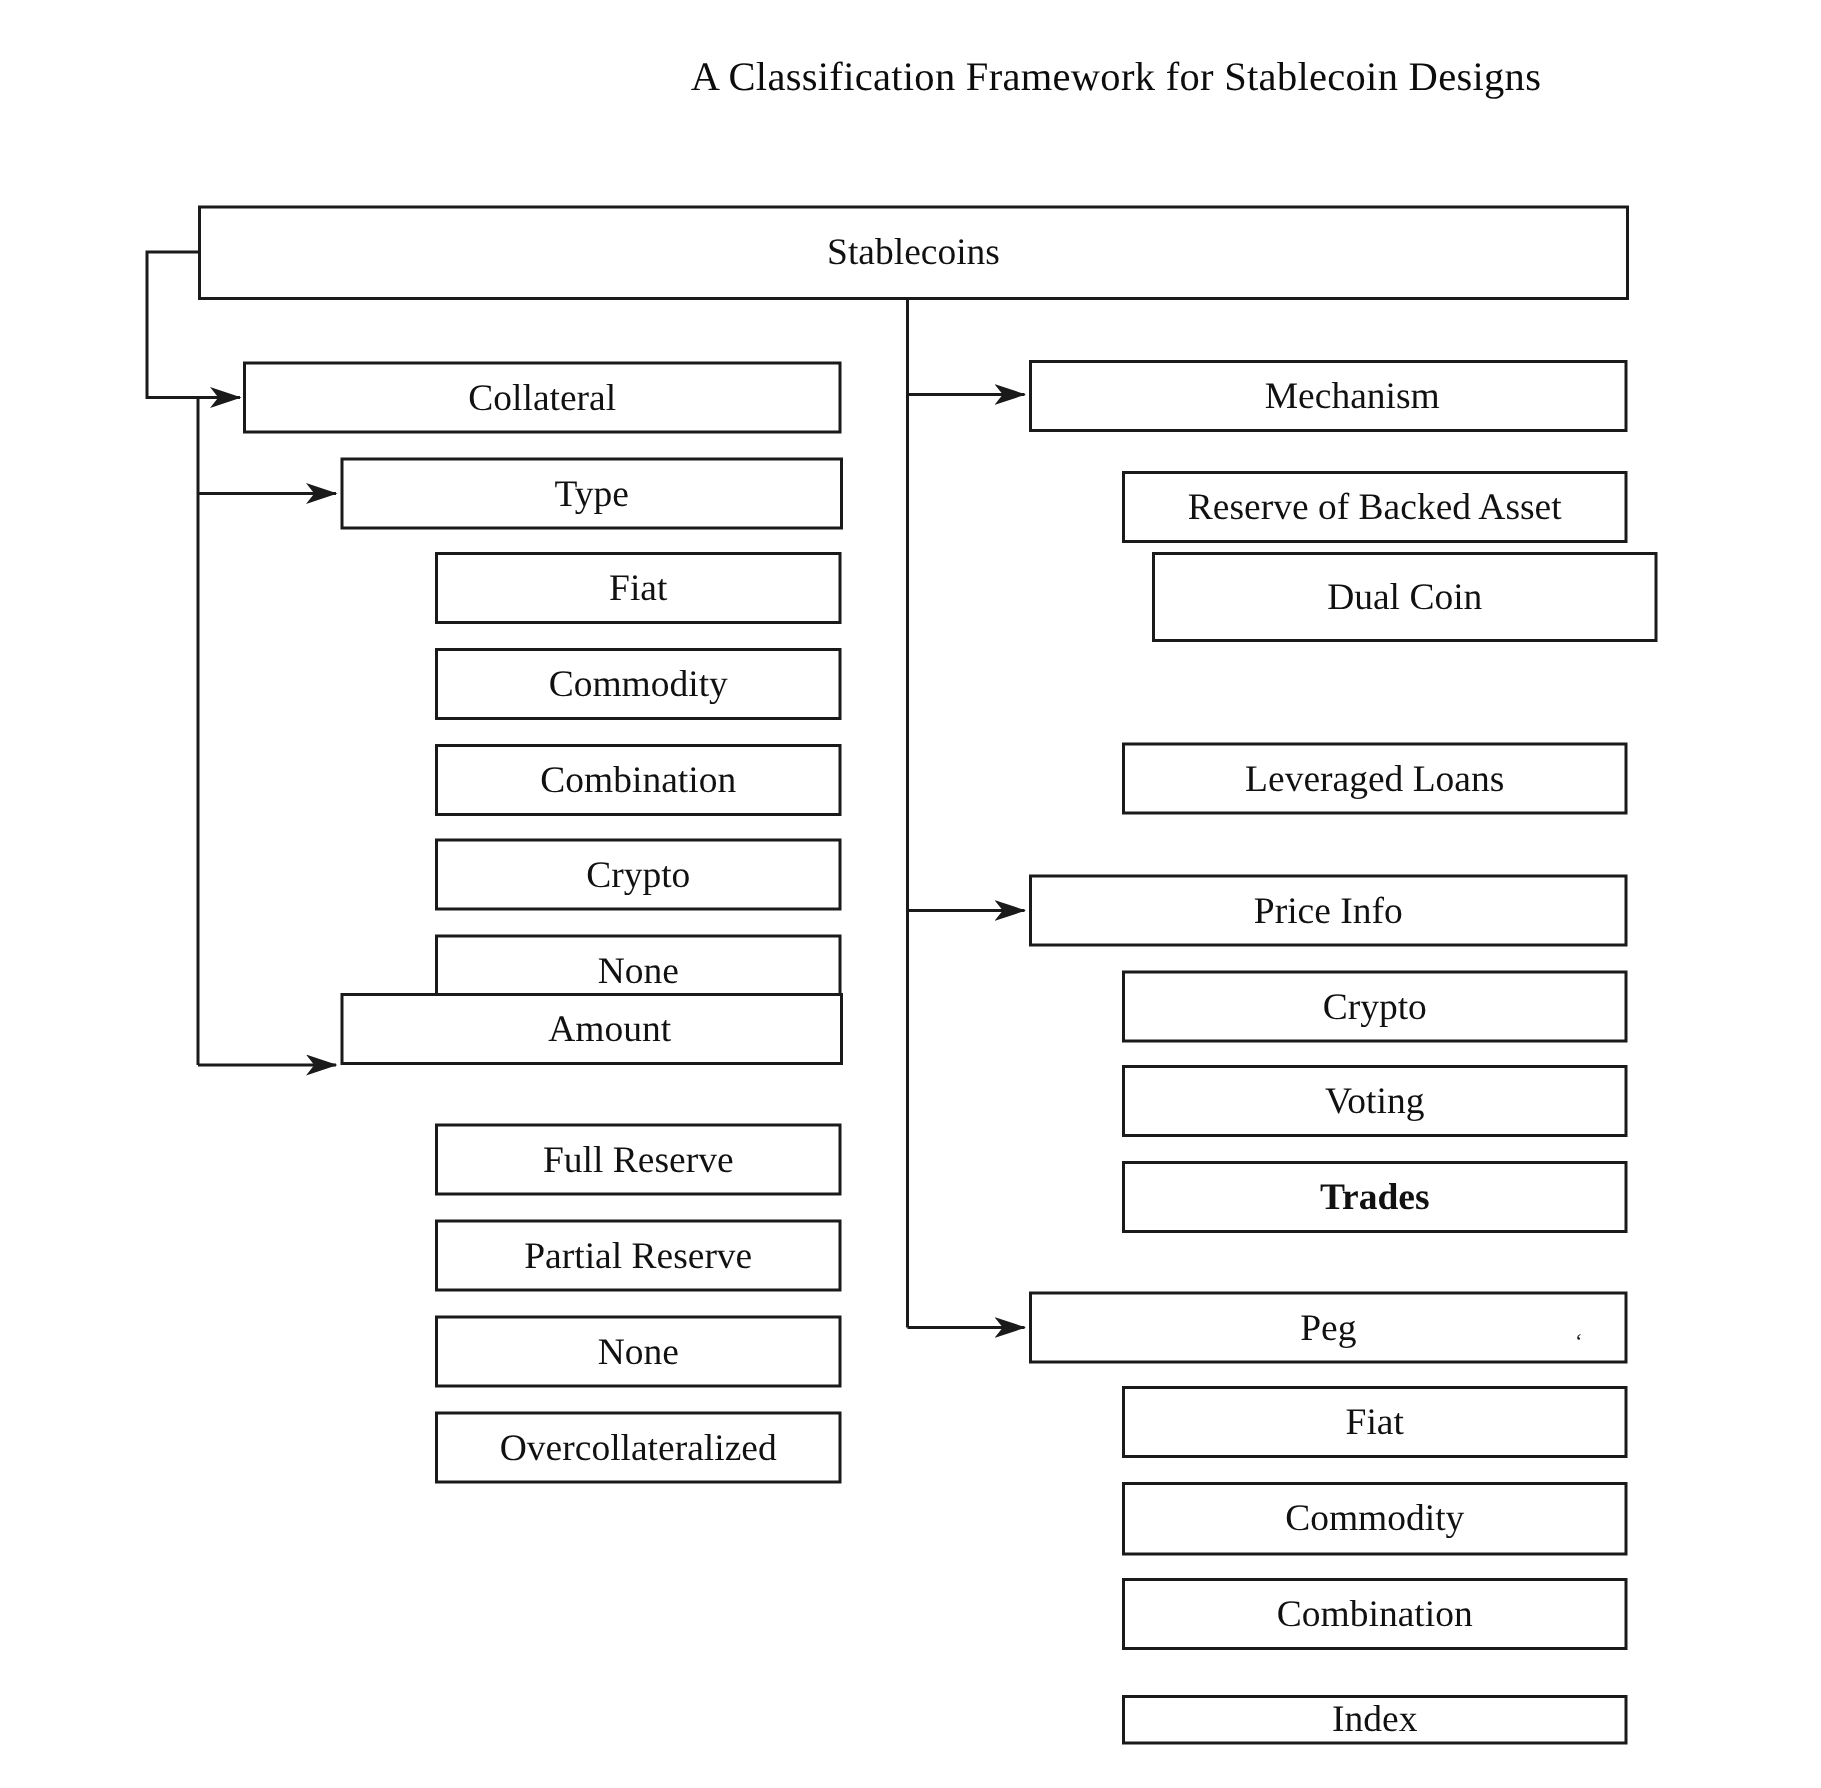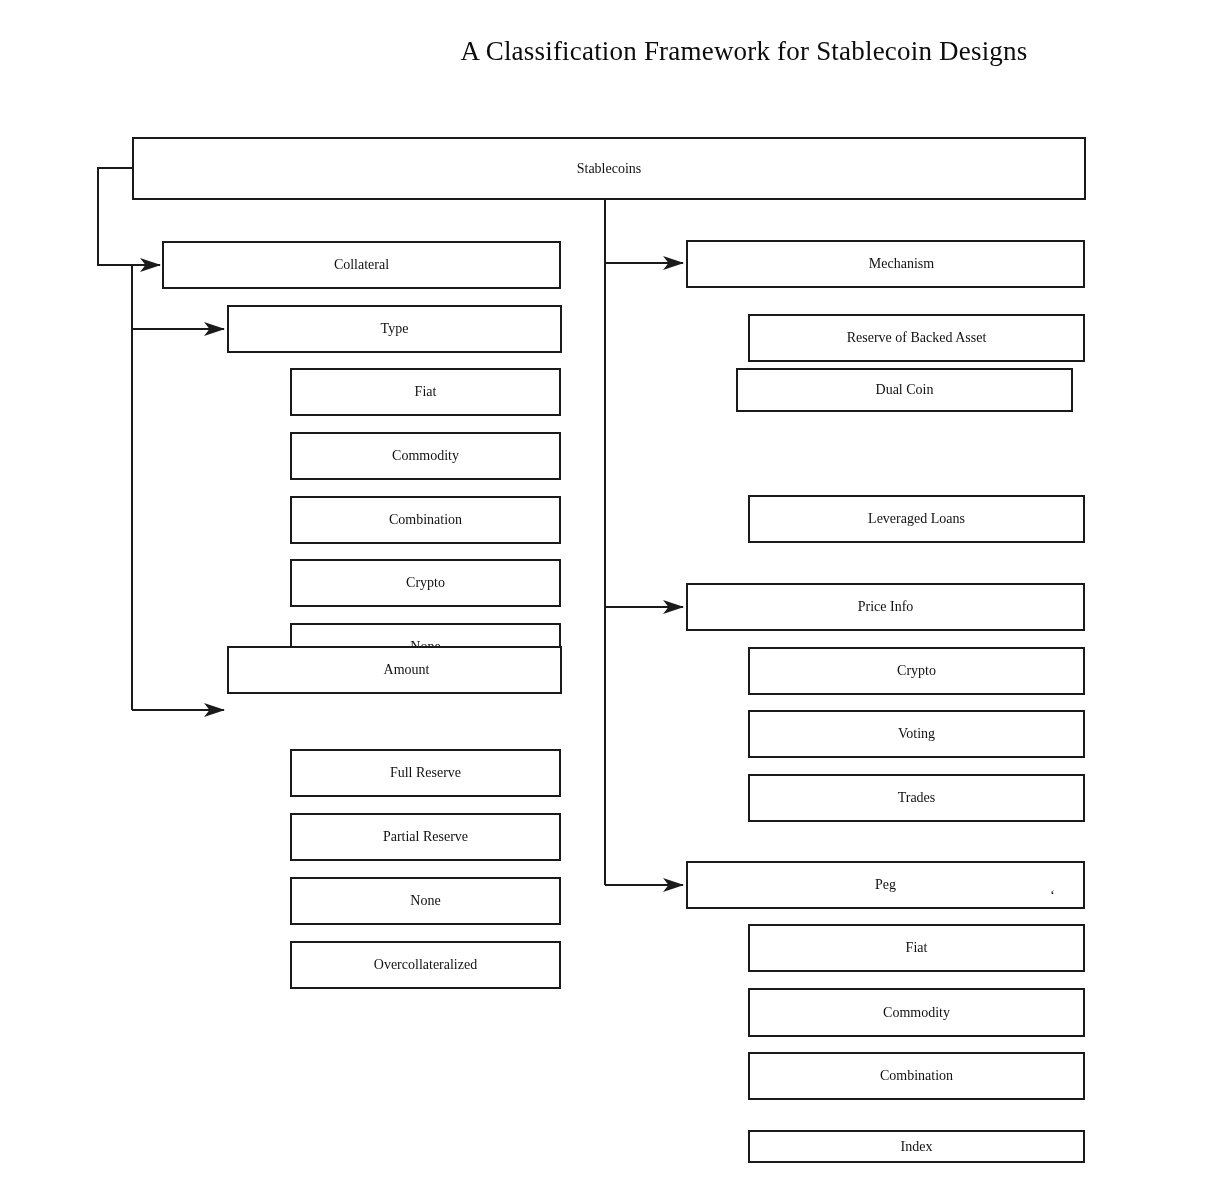--- a/index.html
+++ b/index.html
@@ -36,21 +36,21 @@
     height: 1192px;
   }
   .node {
     position: absolute;
     box-sizing: border-box;
     border: 2px solid #1a1a1a;
     background: #ffffff;
     display: flex;
     align-items: center;
     justify-content: center;
-    font-size: 14px;
+    font-size: 25px;
     line-height: 1;
     text-align: center;
   }
   .stray {
     position: absolute;
     font-size: 15px;
     color: #1a1a1a;
     line-height: 1;
   }
 </style>
@@ -97,21 +97,21 @@
   <div class="node" style="left:290px; top:496px; width:271px; height:48px;">
     <span>Combination</span>
   </div>
   <div class="node" style="left:290px; top:559px; width:271px; height:48px;">
     <span>Crypto</span>
   </div>
   <div class="node" style="left:290px; top:623px; width:271px; height:48px;">
     <span>None</span>
   </div>
 
-  <div class="node" style="left:227px; top:646px; width:335px; height:48px;padding-left:24px;">
+  <div class="node" style="left:227px; top:662px; width:335px; height:48px;padding-left:24px;">
     <span>Amount</span>
   </div>
   <div class="node" style="left:290px; top:813px; width:271px; height:48px;">
     <span>Partial Reserve</span>
   </div>
   <div class="node" style="left:290px; top:749px; width:271px; height:48px;">
     <span>Full Reserve</span>
   </div>
   <div class="node" style="left:290px; top:877px; width:271px; height:48px;">
     <span>None</span>
@@ -119,37 +119,37 @@
   <div class="node" style="left:290px; top:941px; width:271px; height:48px;">
     <span>Overcollateralized</span>
   </div>
 
   <div class="node" style="left:686px; top:240px; width:399px; height:48px;padding-left:32px;">
     <span>Mechanism</span>
   </div>
   <div class="node" style="left:748px; top:304px; width:337px; height:48px;margin-top:10px;">
     <span>Reserve of Backed Asset</span>
   </div>
-  <div class="node" style="left:736px; top:368px; width:337px; height:44px;">
+  <div class="node" style="left:768px; top:368px; width:337px; height:60px;">
     <span>Dual Coin</span>
   </div>
   <div class="node" style="left:748px; top:495px; width:337px; height:48px;">
     <span>Leveraged Loans</span>
   </div>
 
   <div class="node" style="left:686px; top:583px; width:399px; height:48px;">
     <span>Price Info</span>
   </div>
   <div class="node" style="left:748px; top:647px; width:337px; height:48px;">
     <span>Crypto</span>
   </div>
   <div class="node" style="left:748px; top:710px; width:337px; height:48px;">
     <span>Voting</span>
   </div>
-  <div class="node" style="left:748px; top:774px; width:337px; height:48px;">
+  <div class="node" style="left:748px; top:774px; width:337px; height:48px;font-weight:bold;">
     <span>Trades</span>
   </div>
 
   <div class="node" style="left:686px; top:861px; width:399px; height:48px;">
     <span>Peg</span>
   </div>
   <span class="stray" style="left:1050px; top:888px;">‘</span>
   <div class="node" style="left:748px; top:924px; width:337px; height:48px;">
     <span>Fiat</span>
   </div>

